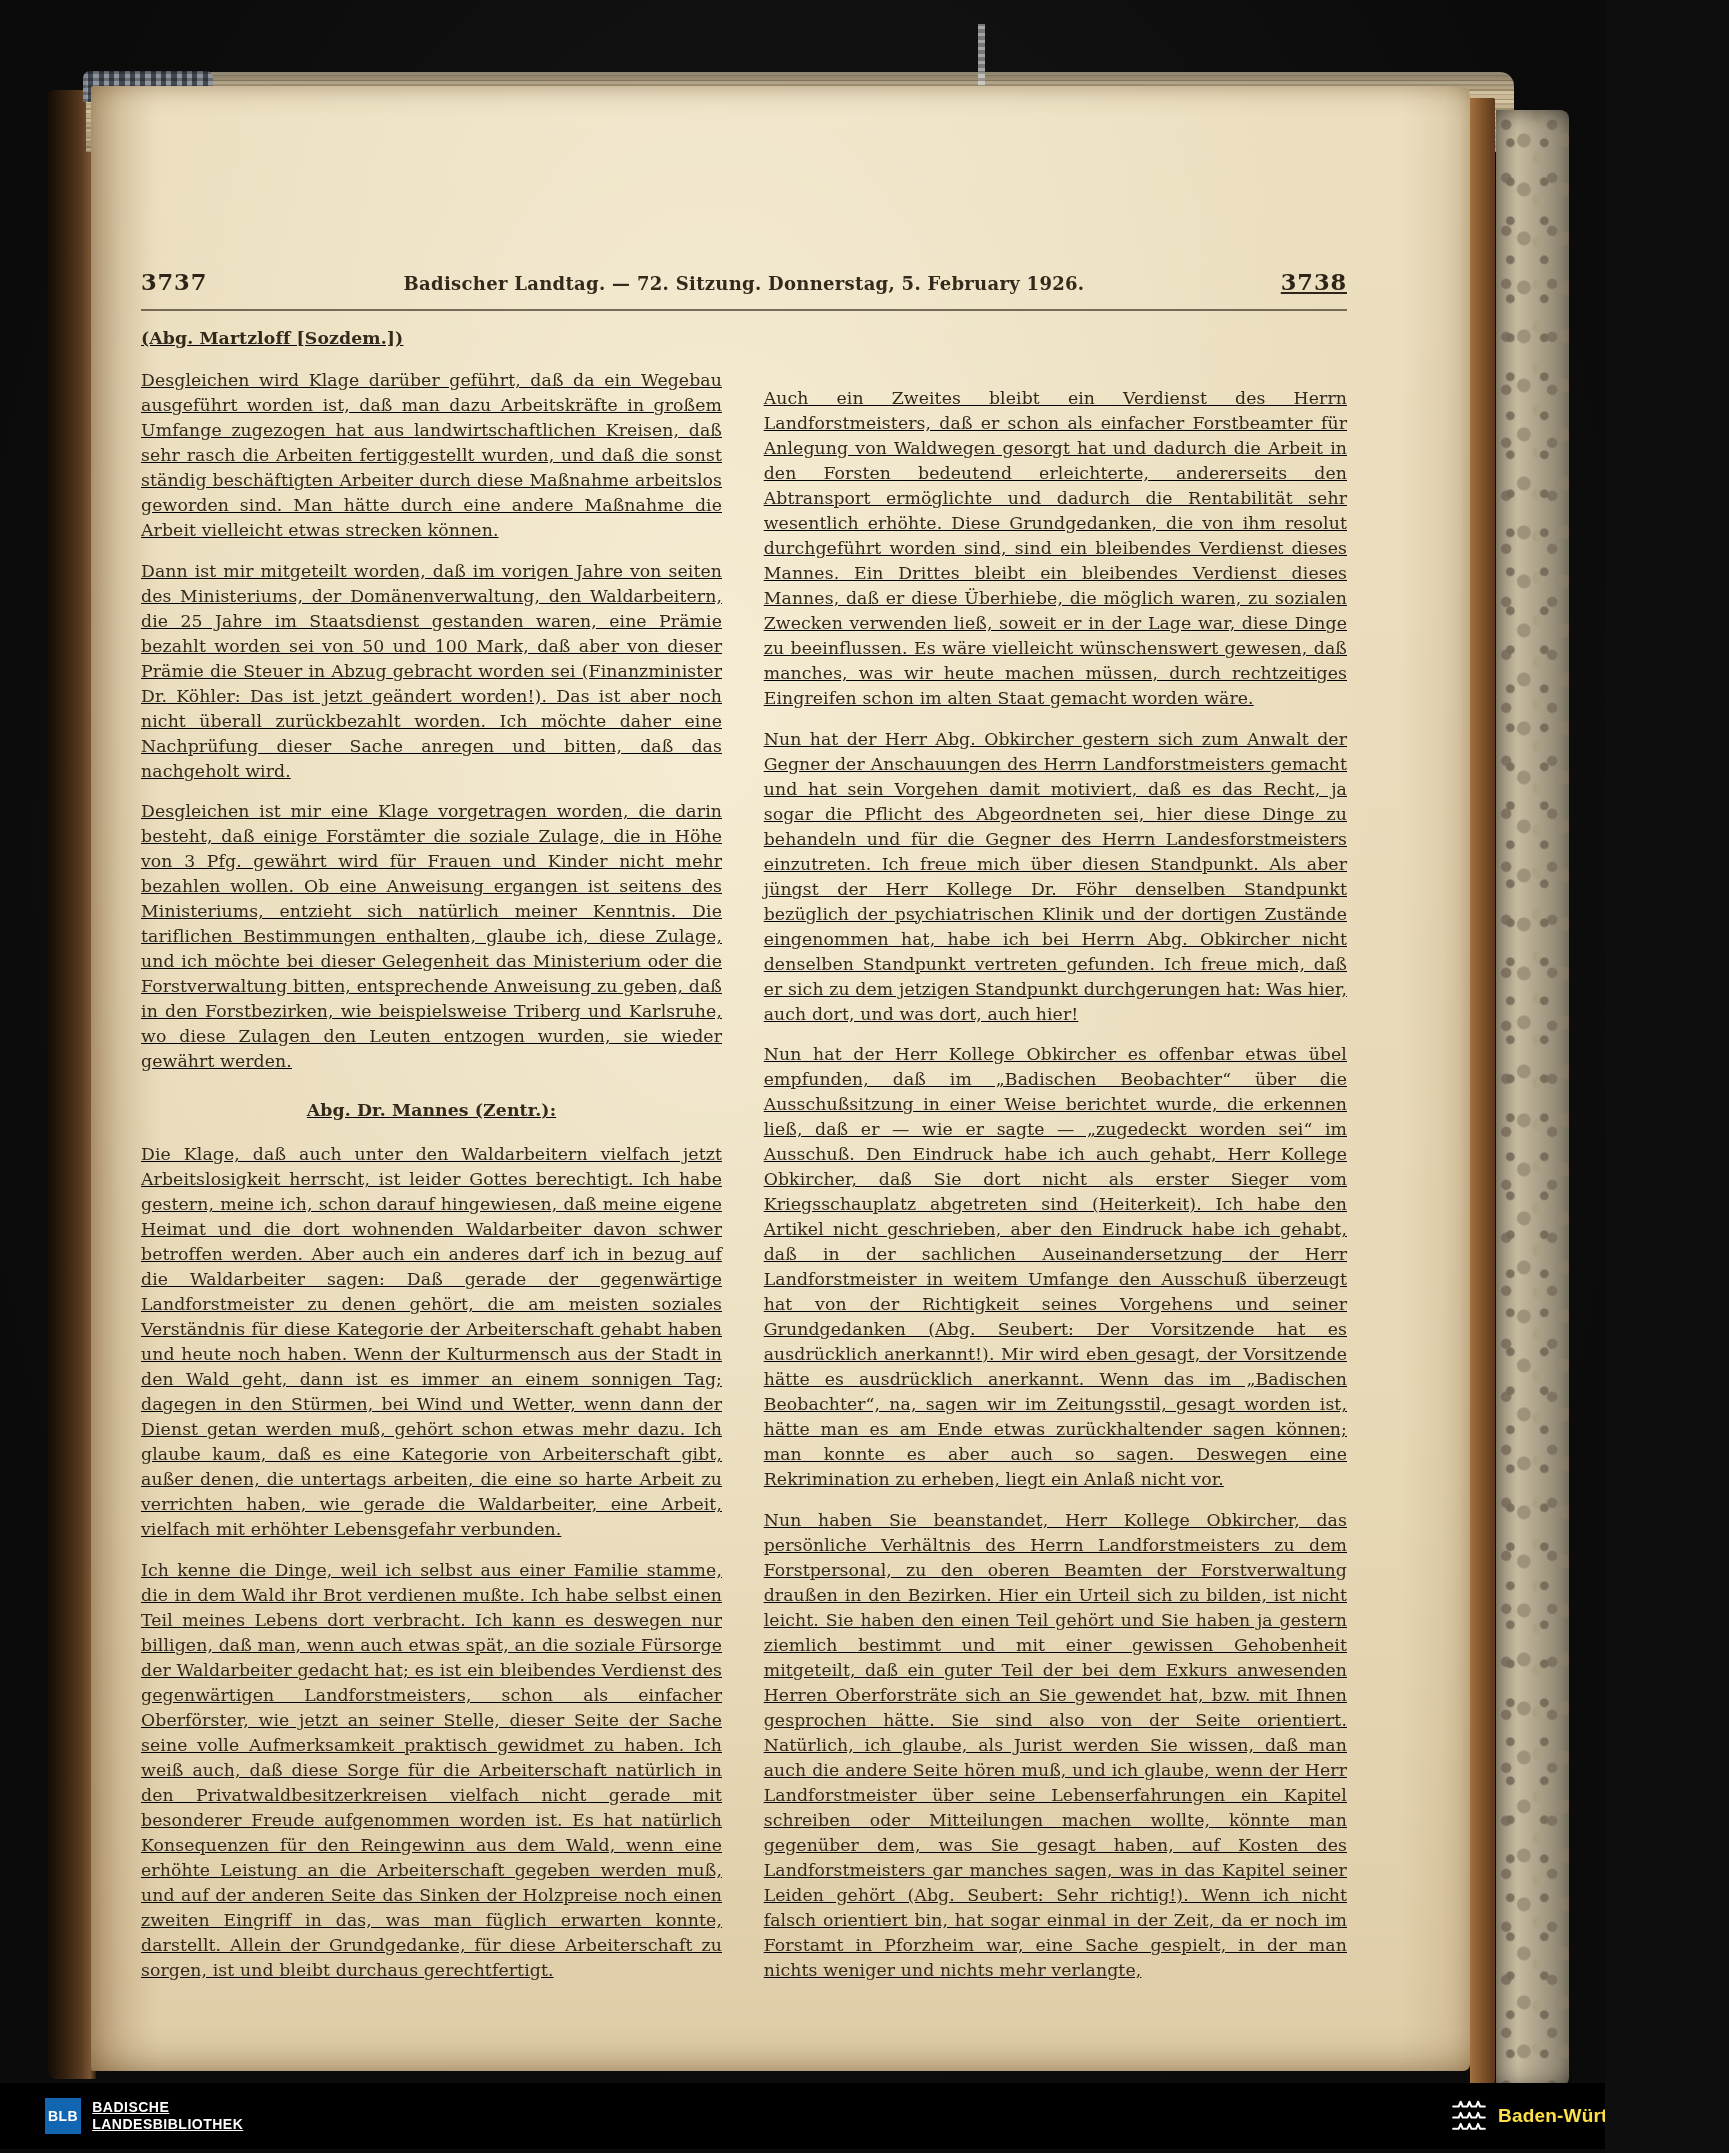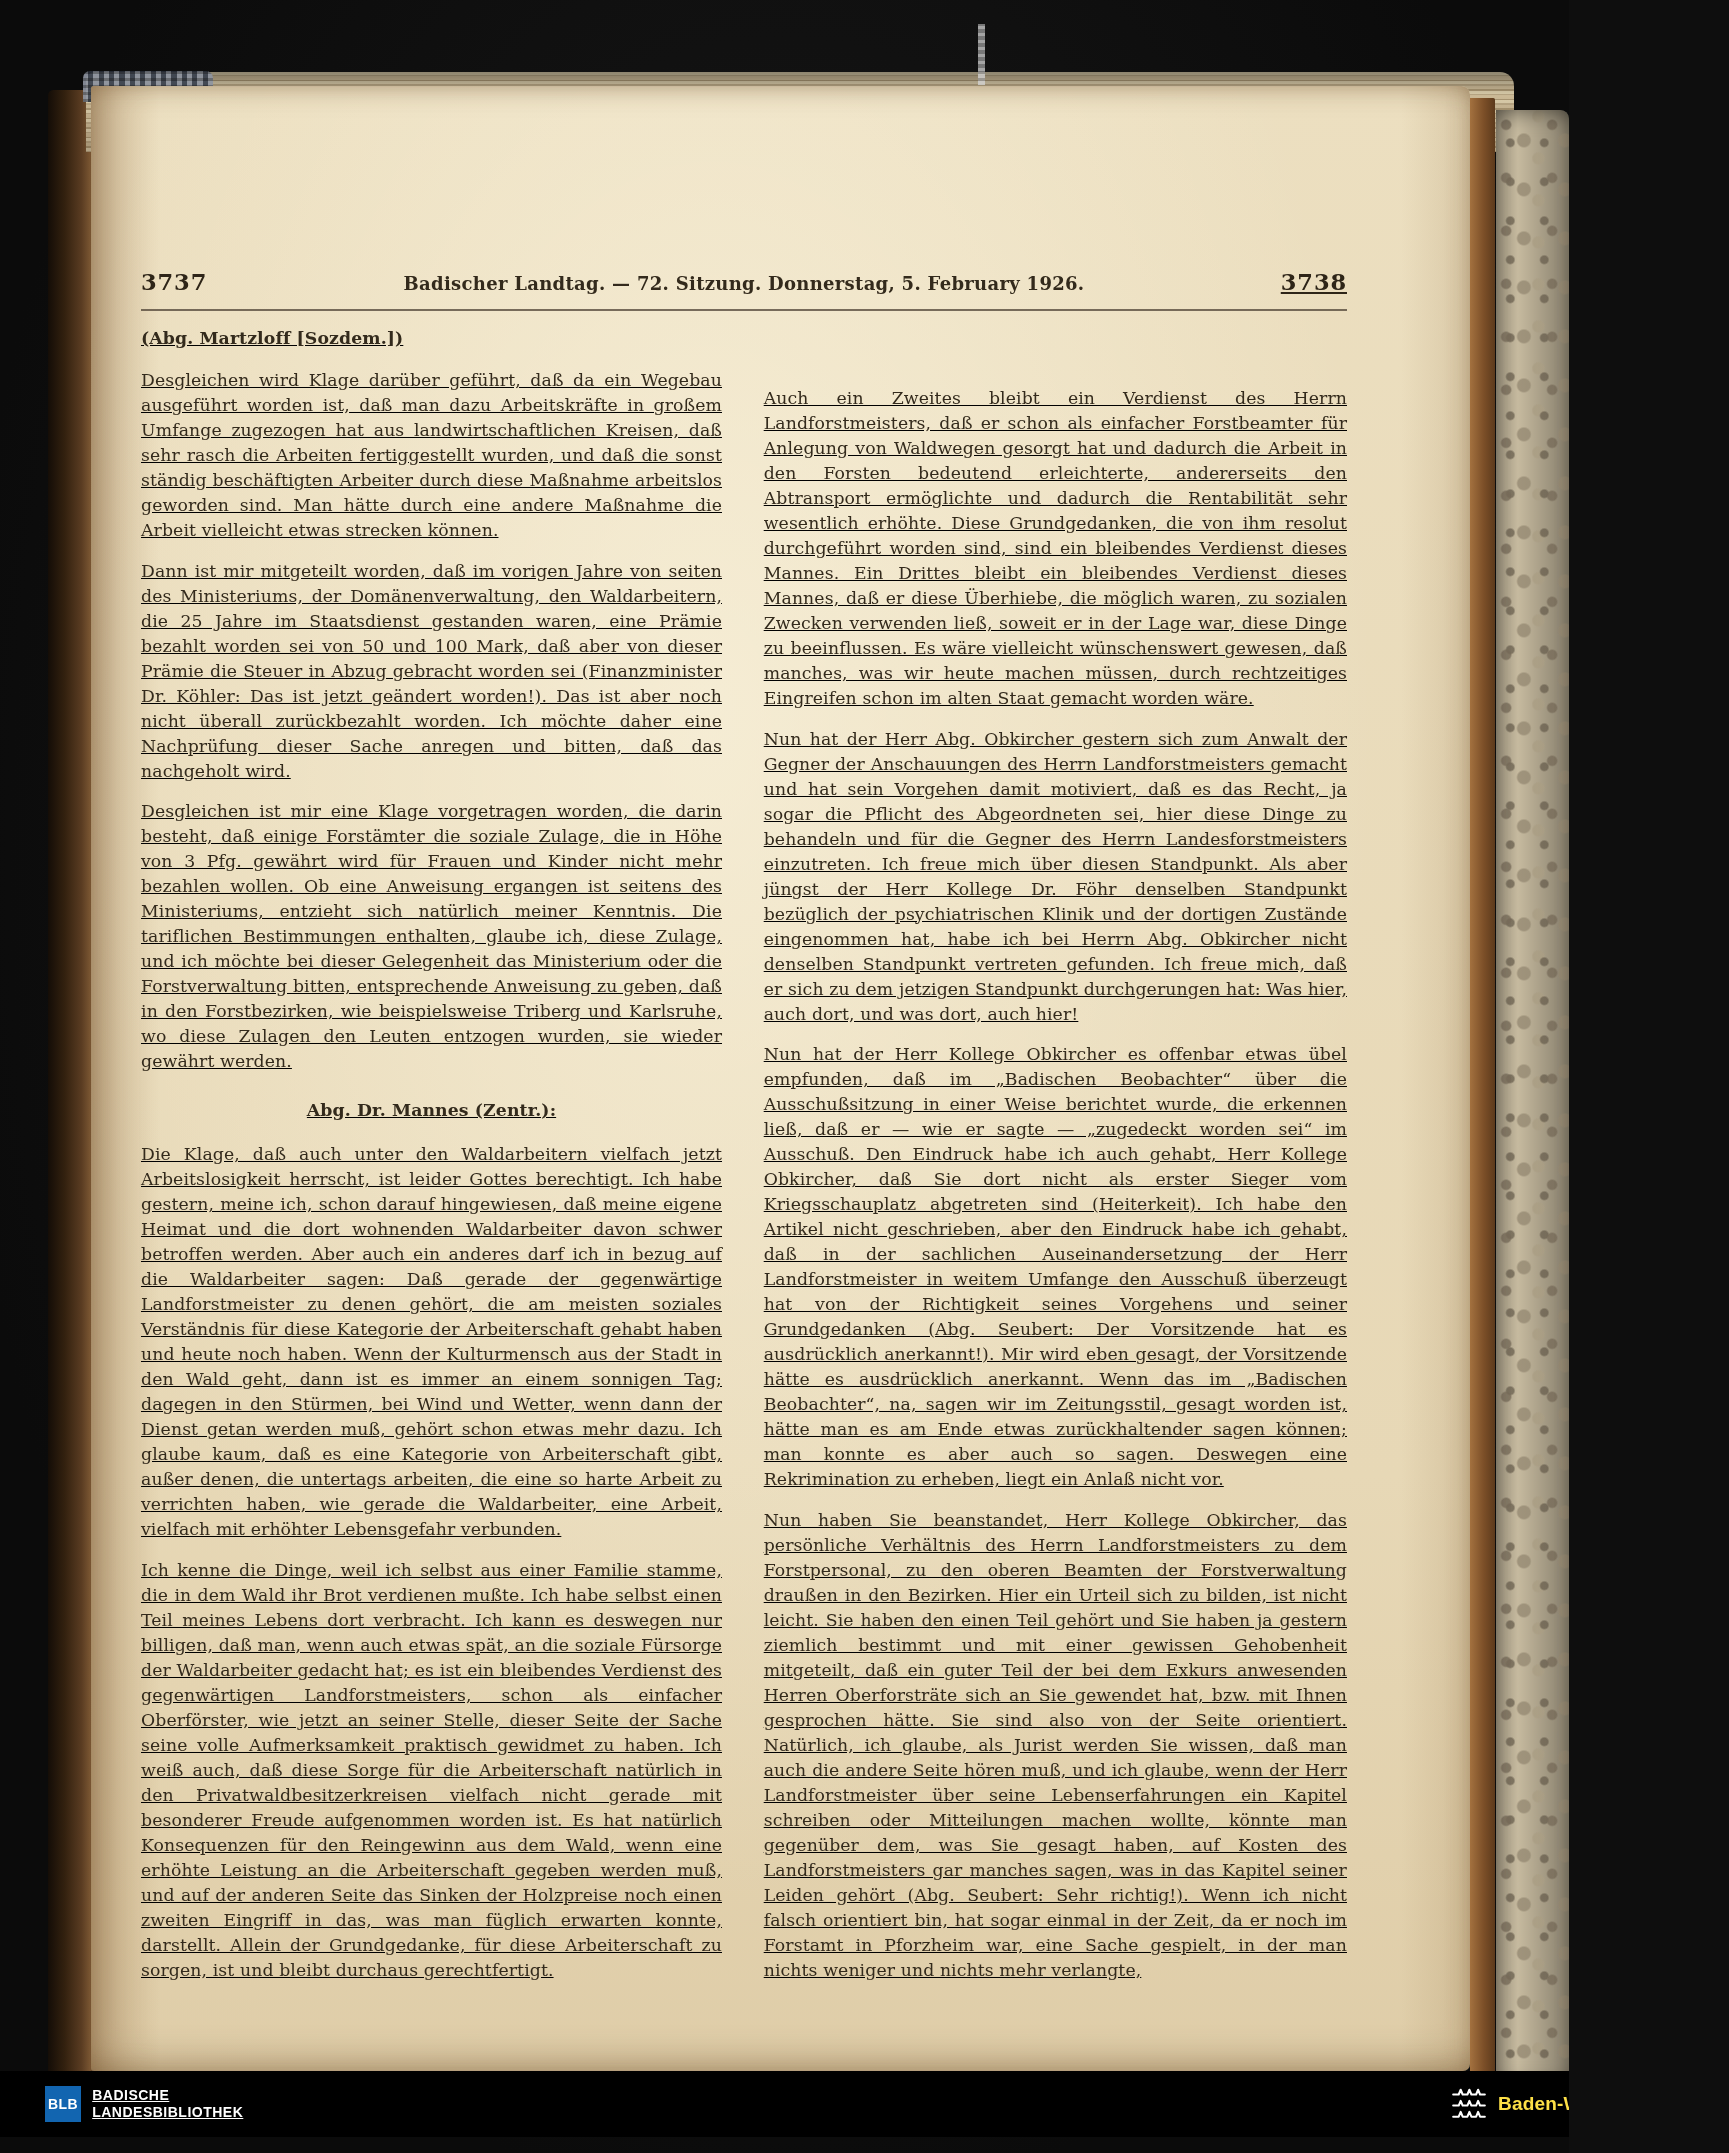--- a/index.html
+++ b/index.html
@@ -8,20 +8,21 @@
     background: #0e0e0e;
   }
   .stage {
     position: relative;
     width: 1569px;
     height: 2153px;
     background:
       radial-gradient(ellipse at 50% 40%, #1a1a1a, #0b0b0b 75%);
     overflow: hidden;
     font-family: "DejaVu Serif", "Liberation Serif", serif;
+    padding-left: 36px;
   }
 
   
   .book {
     position: absolute;
     left: 48px;
     top: 67px;
     width: 1522px;
     height: 2022px;
   }
@@ -177,21 +178,21 @@
       radial-gradient(circle at 80% 15%, rgba(170,158,132,.8) 5.2px, rgba(170,158,132,0) 7px),
       linear-gradient(90deg, rgba(0,0,0,.25), rgba(0,0,0,0) 30%, rgba(0,0,0,.3) 95%);
     background-size: 46px 53px, 41px 49px, 34px 39px, 53px 42px, 100% 100%;
     box-shadow: inset 0 12px 21px -10.4px rgba(0,0,0,.5), inset 0 -12px 21px -10.4px rgba(0,0,0,.5);
   }
 
   
   .viewer-footer {
     position: absolute;
     left: 0;
-    bottom: 16px;
+    bottom: 4px;
     width: 1729px;
     height: 66px;
     background: #000;
     display: flex;
     justify-content: space-between;
     padding: 0 45px;
     box-sizing: border-box;
     font-family: "Liberation Sans", sans-serif;
   }
   .footer-left {

